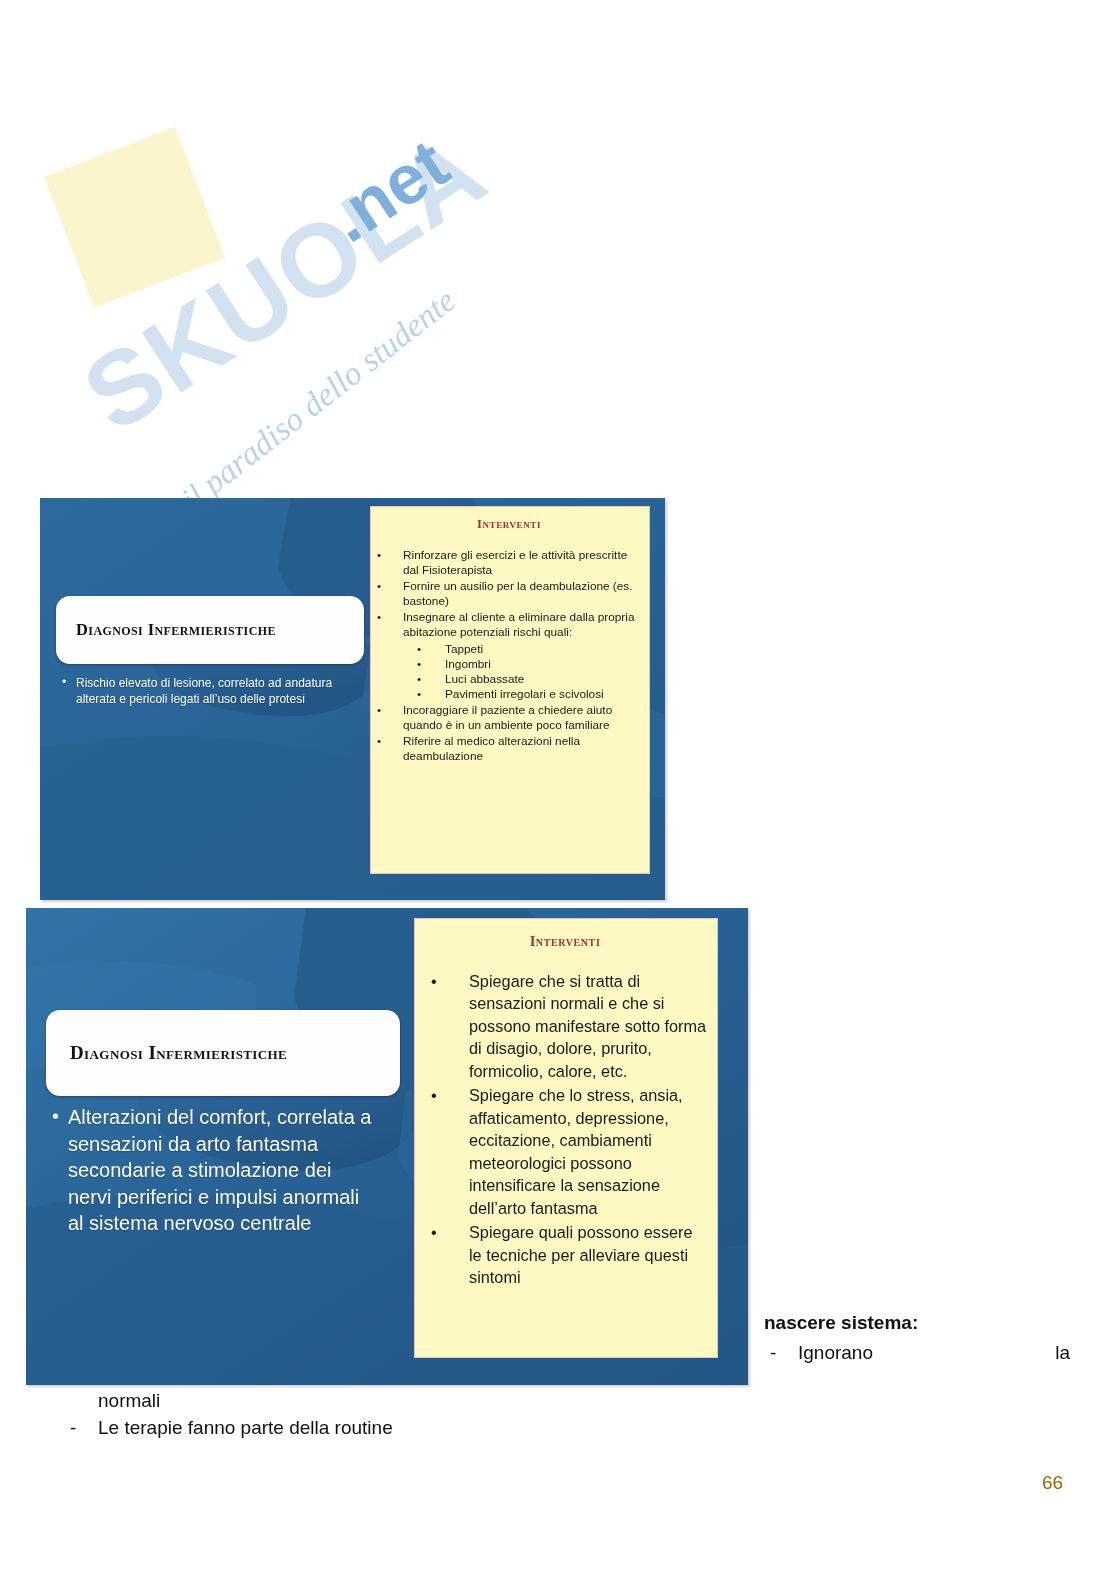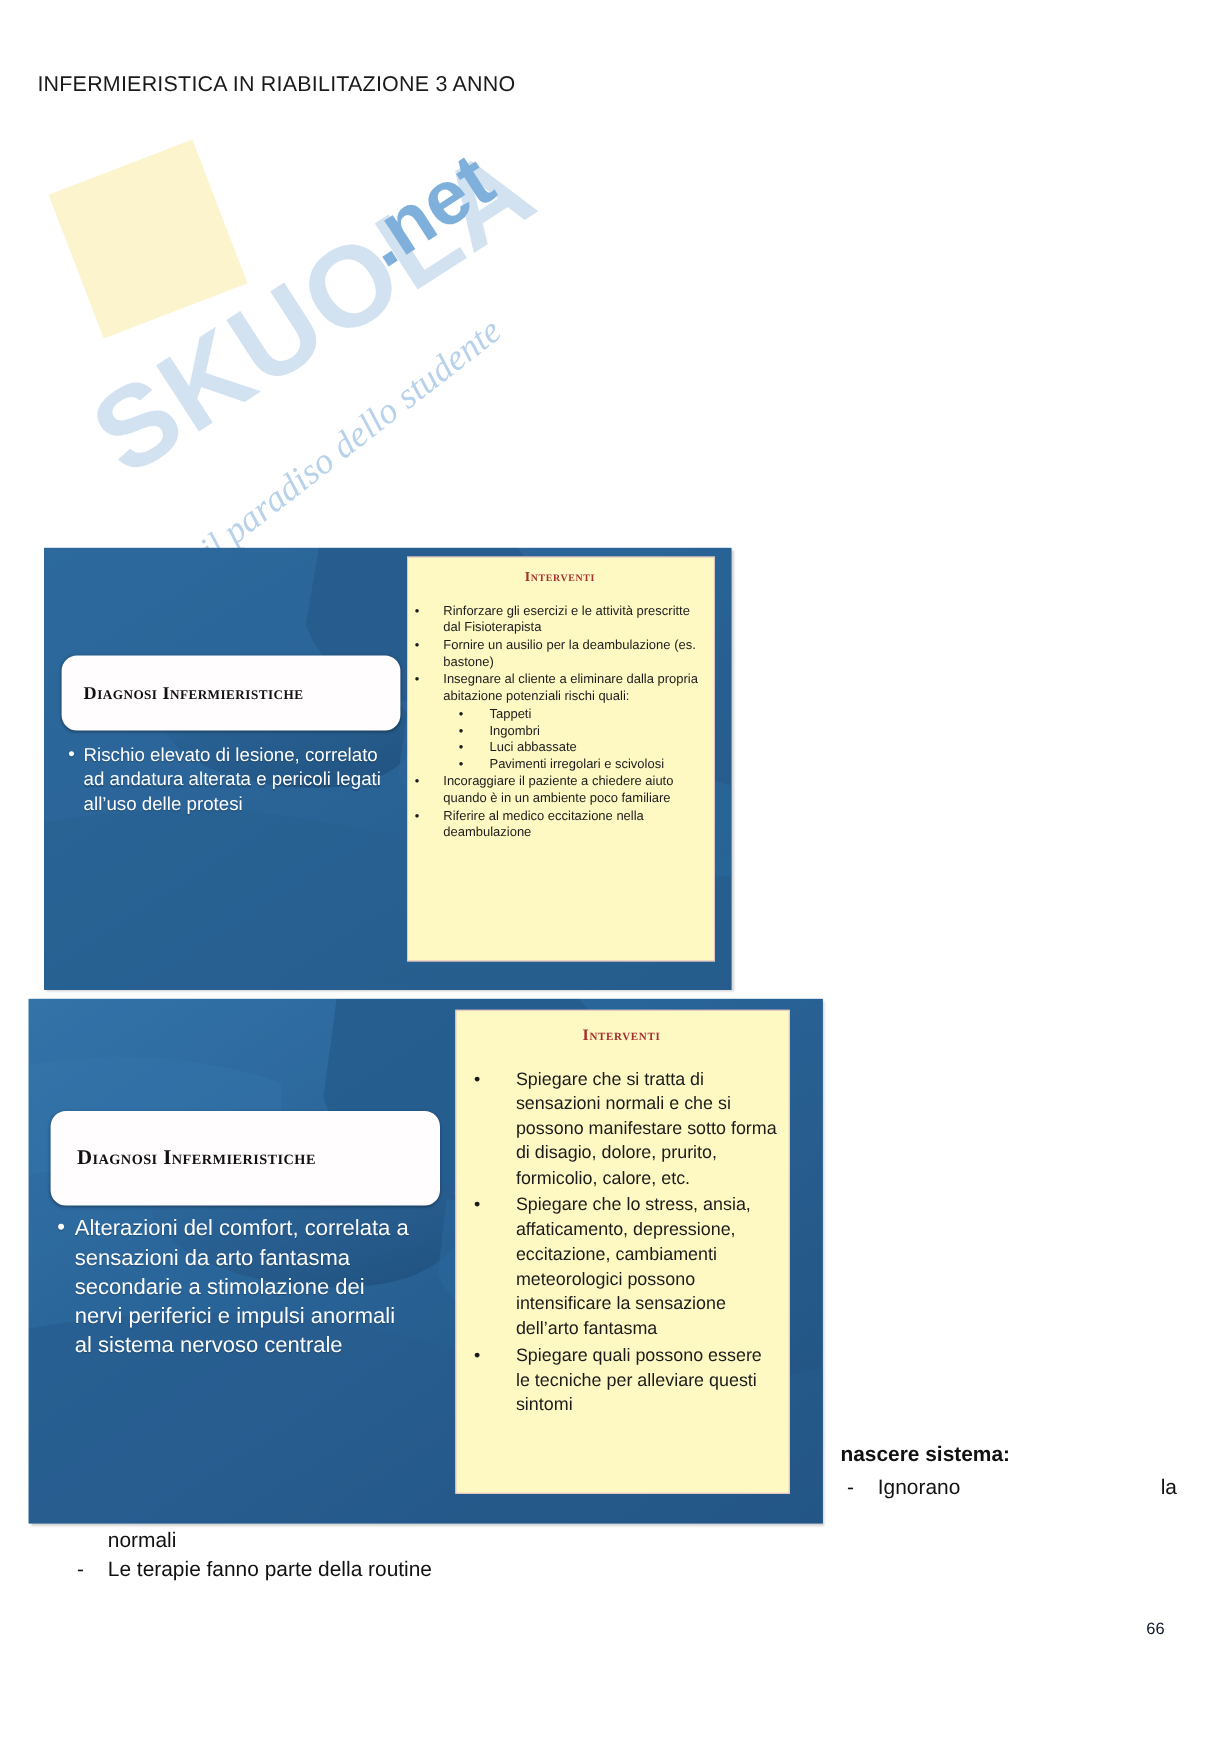--- a/index.html
+++ b/index.html
@@ -161,22 +161,22 @@
     padding-left: 6px;
     box-sizing: border-box;
   }
   .justify-2col {
     text-align: justify;
     text-align-last: justify;
   }
   .page-number {
     position: absolute;
     z-index: 3;
-    font-size: 15px;
-    color: #0f172a;
+    font-size: 19px;
+    color: #a16207;
     text-align: center;
   }
 </style>
 </head>
 <body>
 
 <div class="page">
 
   <div class="watermark">
     <svg viewBox="0 0 470 420" xmlns="http://www.w3.org/2000/svg">
@@ -184,21 +184,20 @@
         <rect x="95" y="-10" width="140" height="140" fill="#fbf4cd" transform="rotate(12 165 60)"></rect>
         <text x="30" y="232" font-family="'Liberation Sans', sans-serif" font-size="104" font-weight="bold" fill="#d2e2f1" letter-spacing="2">SKUOLA</text>
         <text x="330" y="200" font-family="'Liberation Sans', sans-serif" font-size="70" font-weight="bold" fill="#7fb0dc">.net</text>
       </g>
       <g transform="rotate(-38 250 290)">
         <text x="95" y="330" font-family="'Liberation Serif', serif" font-size="33" fill="#b7d2ea" font-style="italic">il paradiso dello studente</text>
       </g>
     </svg>
   </div>
 
-  <div class="doc-header">INFERMIERISTICA IN RIABILITAZIONE 3 ANNO</div>
 
   <div class="slide" style="left:40px; top:498px; width:625px; height:402px;">
 
     <div class="slide-photo">
       <svg viewBox="0 0 625 402" preserveAspectRatio="none">
         <defs>
           <linearGradient id="s1bg" x1="0" y1="0" x2="1" y2="1">
             <stop offset="0%" stop-color="#2d6b9f"></stop>
             <stop offset="45%" stop-color="#2a6498"></stop>
             <stop offset="100%" stop-color="#225683"></stop>
@@ -215,21 +214,21 @@
         <path d="M0 250 Q160 220 330 266 Q480 306 625 280 L625 402 L0 402 Z" fill="#27608f" opacity="0.55"></path>
         <path d="M420 200 Q520 186 625 216 L625 300 Q500 280 420 262 Z" fill="#2e6ea4" opacity="0.45"></path>
         <rect x="0" y="0" width="625" height="402" fill="#2a6498" opacity="0.18"></rect>
       </svg>
     </div>
 
     <div class="diagnosi-card" style="left:16px; top:98px; width:288px; height:68px; padding-left:20px;">
       <span class="dtitle" style="font-size:16.5px;">Diagnosi Infermieristiche</span>
     </div>
 
-    <div class="diagnosi-body" style="left:20px; top:178px; width:292px; font-size:17px; line-height:1.30;">
+    <div class="diagnosi-body" style="left:20px; top:178px; width:292px; font-size:12px; line-height:1.30;">
       <ul>
         <li>Rischio elevato di lesione, correlato ad andatura alterata e pericoli legati all’uso delle protesi</li>
       </ul>
     </div>
 
     <div class="interventi-card" style="left:330px; top:8px; width:280px; height:368px; padding:10px 8px 0 6px;">
       <div class="interventi-title" style="font-size:12.5px; margin-bottom:16px;">Interventi</div>
 
       <ul class="interventi-list" style="font-size:11.8px; line-height:1.28;">
         <li style="padding-left:26px; margin-bottom:1px;">
@@ -261,21 +260,21 @@
               <span>Pavimenti irregolari e scivolosi</span>
             </li>
           </ul>
         </li>
         <li style="padding-left:26px; margin-bottom:1px;">
           <span class="bul">•</span>
           <span>Incoraggiare il paziente a chiedere aiuto quando è in un ambiente poco familiare</span>
         </li>
         <li style="padding-left:26px;">
           <span class="bul">•</span>
-          <span>Riferire al medico eccitazione nella deambulazione</span>
+          <span>Riferire al medico alterazioni nella deambulazione</span>
         </li>
       </ul>
     </div>
   </div>
 
   <div class="slide" style="left:26px; top:908px; width:722px; height:477px;">
 
     <div class="slide-photo">
       <svg viewBox="0 0 722 477" preserveAspectRatio="none">
         <defs>

